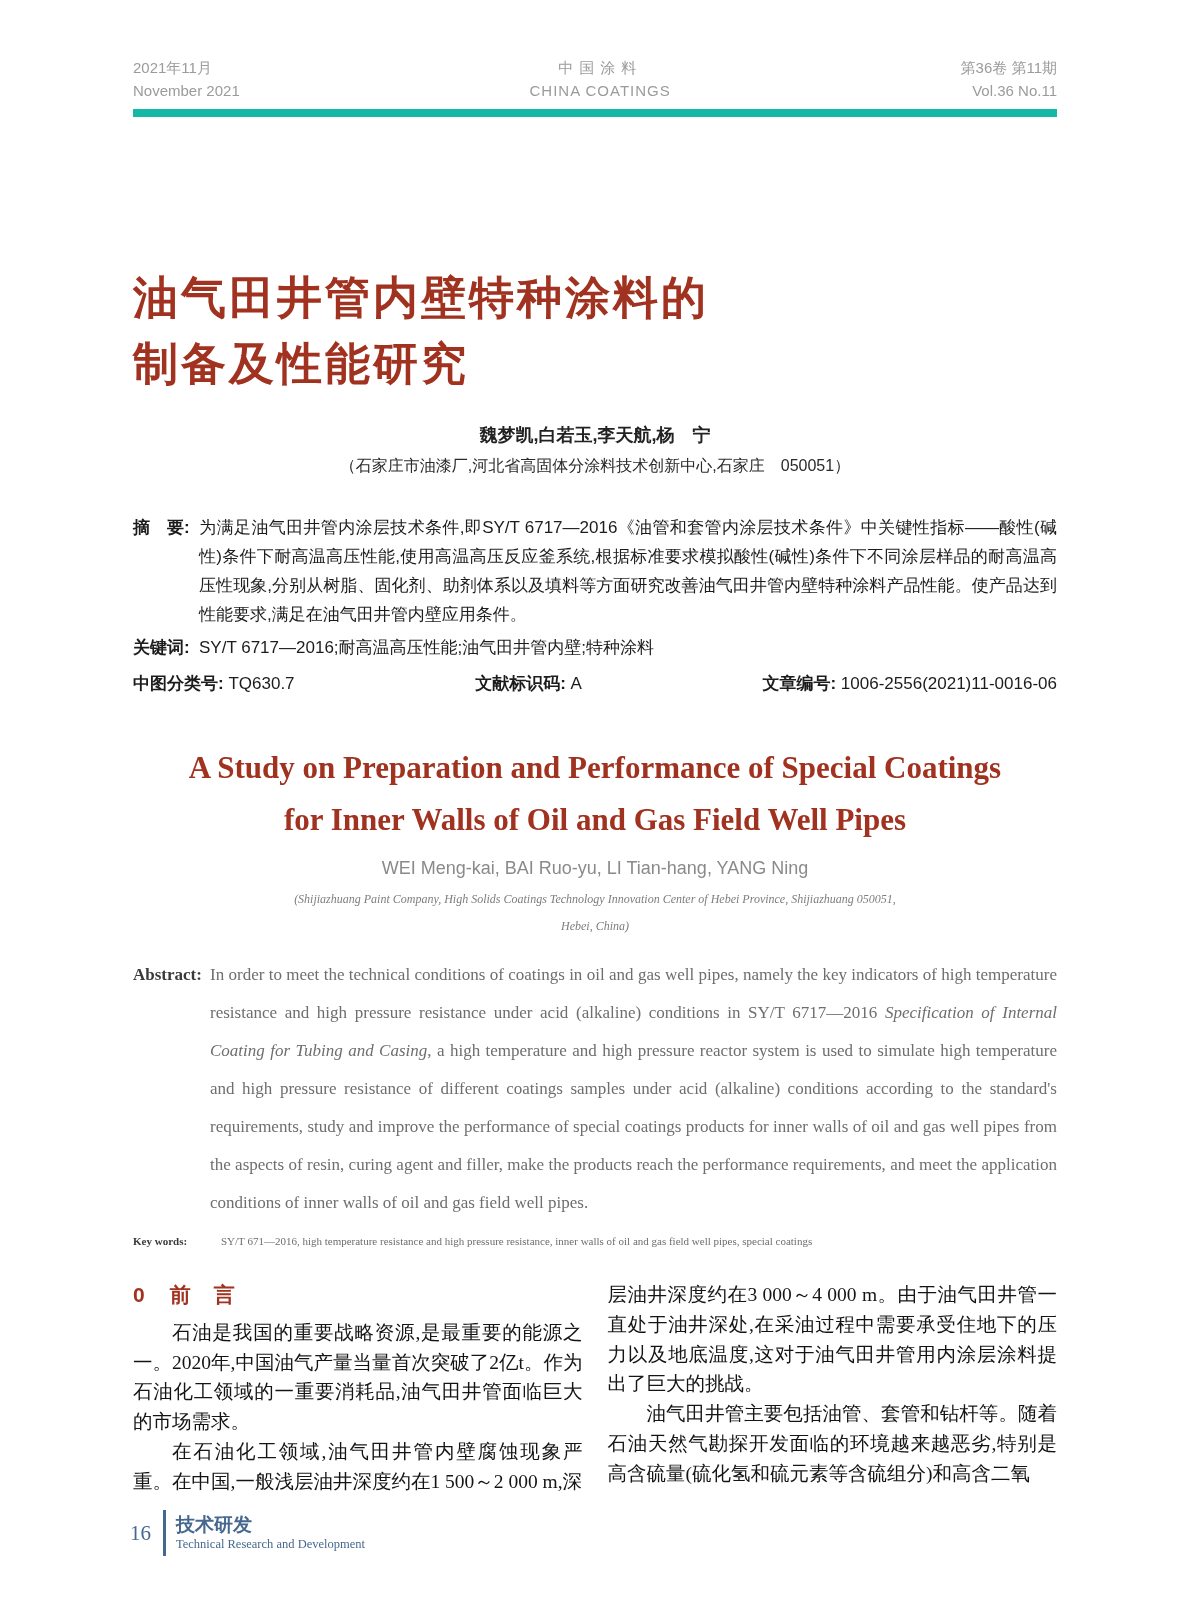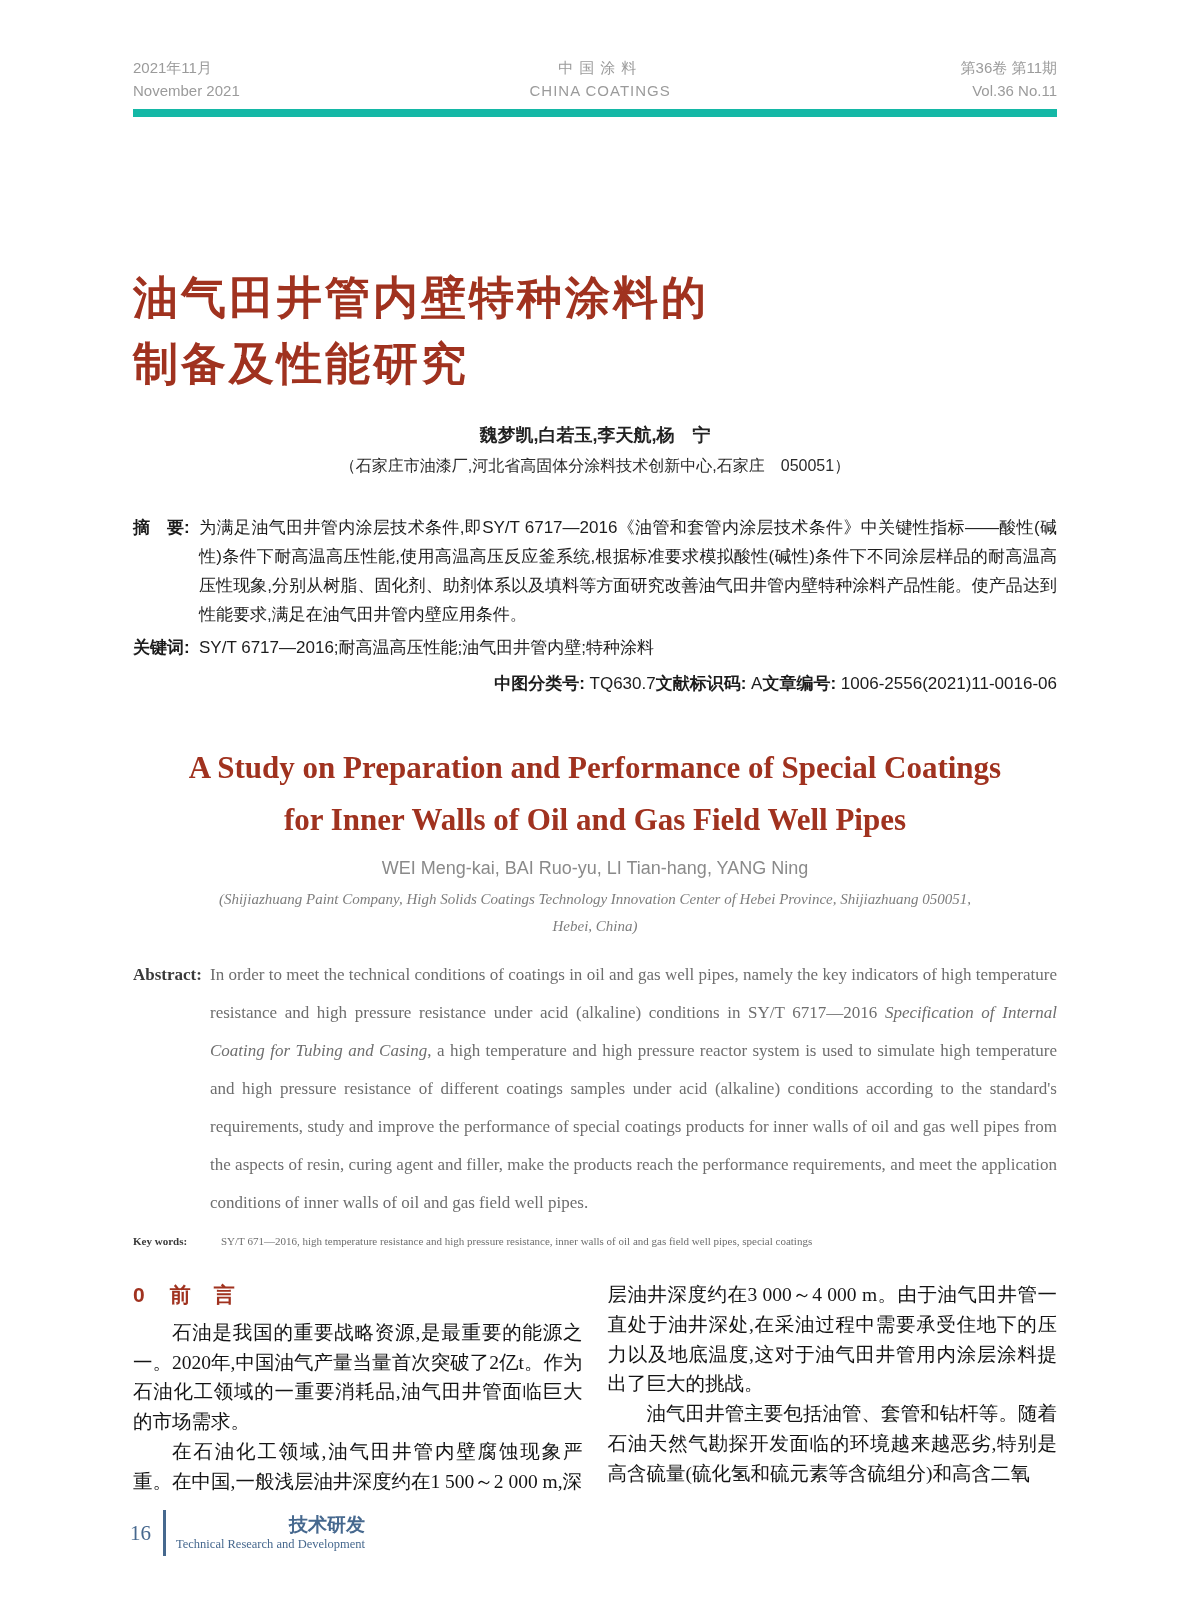--- a/index.html
+++ b/index.html
@@ -57,21 +57,21 @@
     display:inline-block; width:66px; text-indent:0;
     font-weight:bold;
   }
   .keywords-cn {
     margin-top:4px;
     font-size:17px; line-height:29px;
     padding-left:66px; text-indent:-66px;
   }
   .class-row {
     margin-top:7px;
-    display:flex; justify-content:flex-end;
+    display:flex; justify-content:space-between;
     font-size:17px; line-height:29px;
   }
   .class-row .lbl { font-weight:bold; }
   .doi-line {
     margin-top:7px;
     font-family:"Liberation Serif", serif;
     font-size:17px; color:#111;
   }
 
   
@@ -80,21 +80,21 @@
     color:#a0321f; font-family:"Liberation Serif", serif;
     font-weight:bold; font-size:31px; line-height:52px;
   }
   .authors-en {
     margin-top:12px; text-align:center;
     color:#8a8a8a; font-size:18px;
   }
   .affil-en {
     margin-top:7px; text-align:center;
     color:#7d7d7d; font-family:"Liberation Serif", serif;
-    font-style:italic; font-size:15px; line-height:27px;
+    font-style:italic; font-size:12px; line-height:27px;
   }
   .abstract-en {
     margin-top:16px;
     color:#6e6e6e; font-family:"Liberation Serif", serif;
     font-size:17px; line-height:38px;
     padding-left:77px; text-indent:-77px;
     text-align:justify;
   }
   .abstract-en .lbl {
     display:inline-block; width:77px; text-indent:0;
@@ -134,21 +134,21 @@
     color:#46688e;
   }
   .pf-num {
     font-family:"Liberation Serif", serif;
     font-size:21px; line-height:31px;
   }
   .pf-bar {
     width:3px; height:46px; background:#46688e;
     margin:0 10px 0 12px;
   }
-  .pf-cn { font-size:19px; font-weight:bold; line-height:22px;text-align:right; }
+  .pf-cn { font-size:19px; font-weight:bold; line-height:22px; }
   .pf-en { font-family:"Liberation Serif", serif; font-size:12.5px; line-height:17px; }
 </style>
 </head>
 <body>
 
 <div class="page">
   <div class="content">
 
     <header class="journal-header">
       <div class="jh-cell jh-left">

